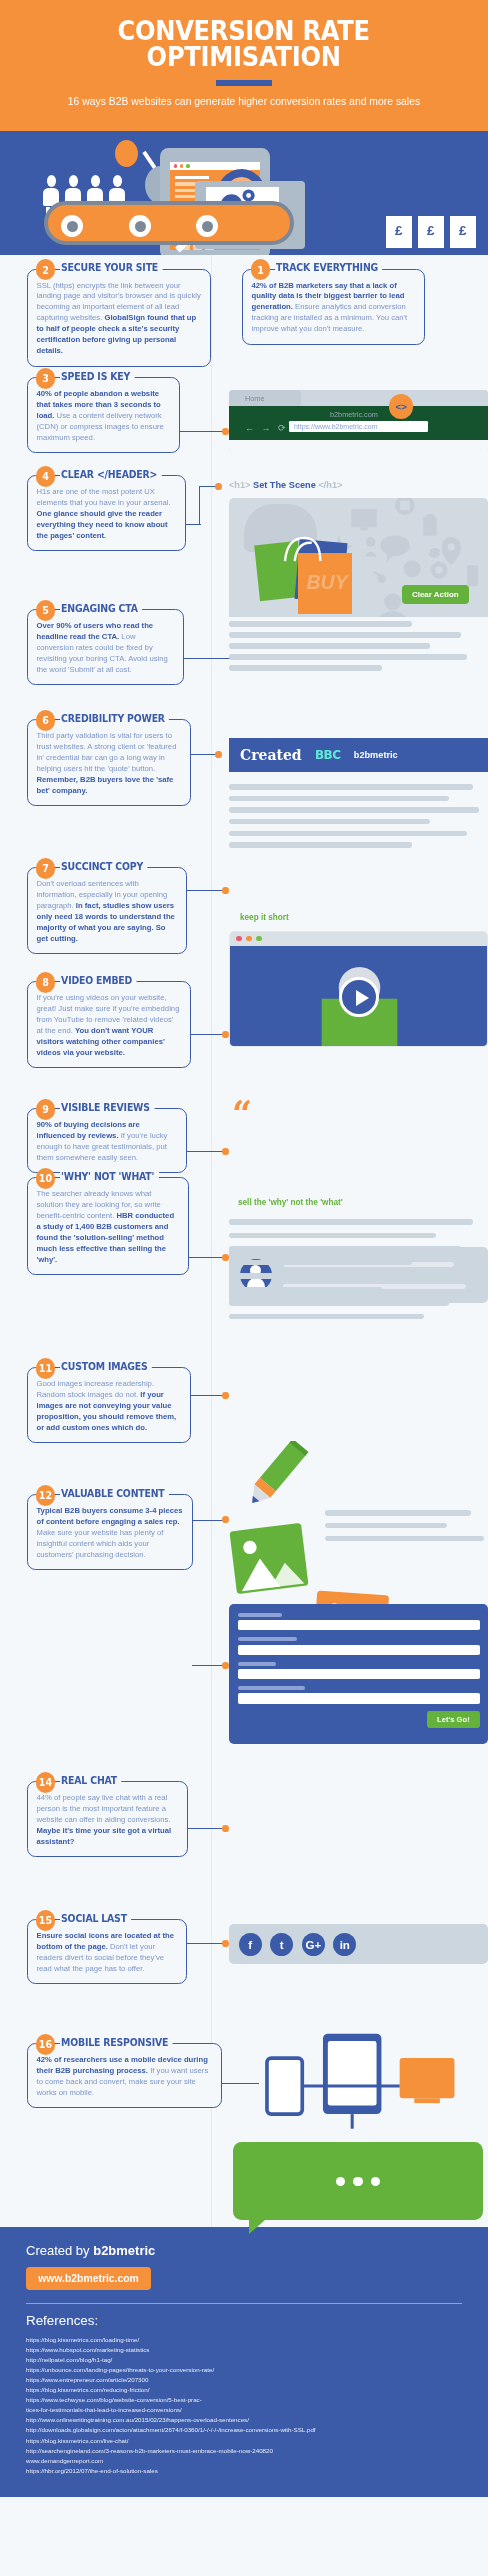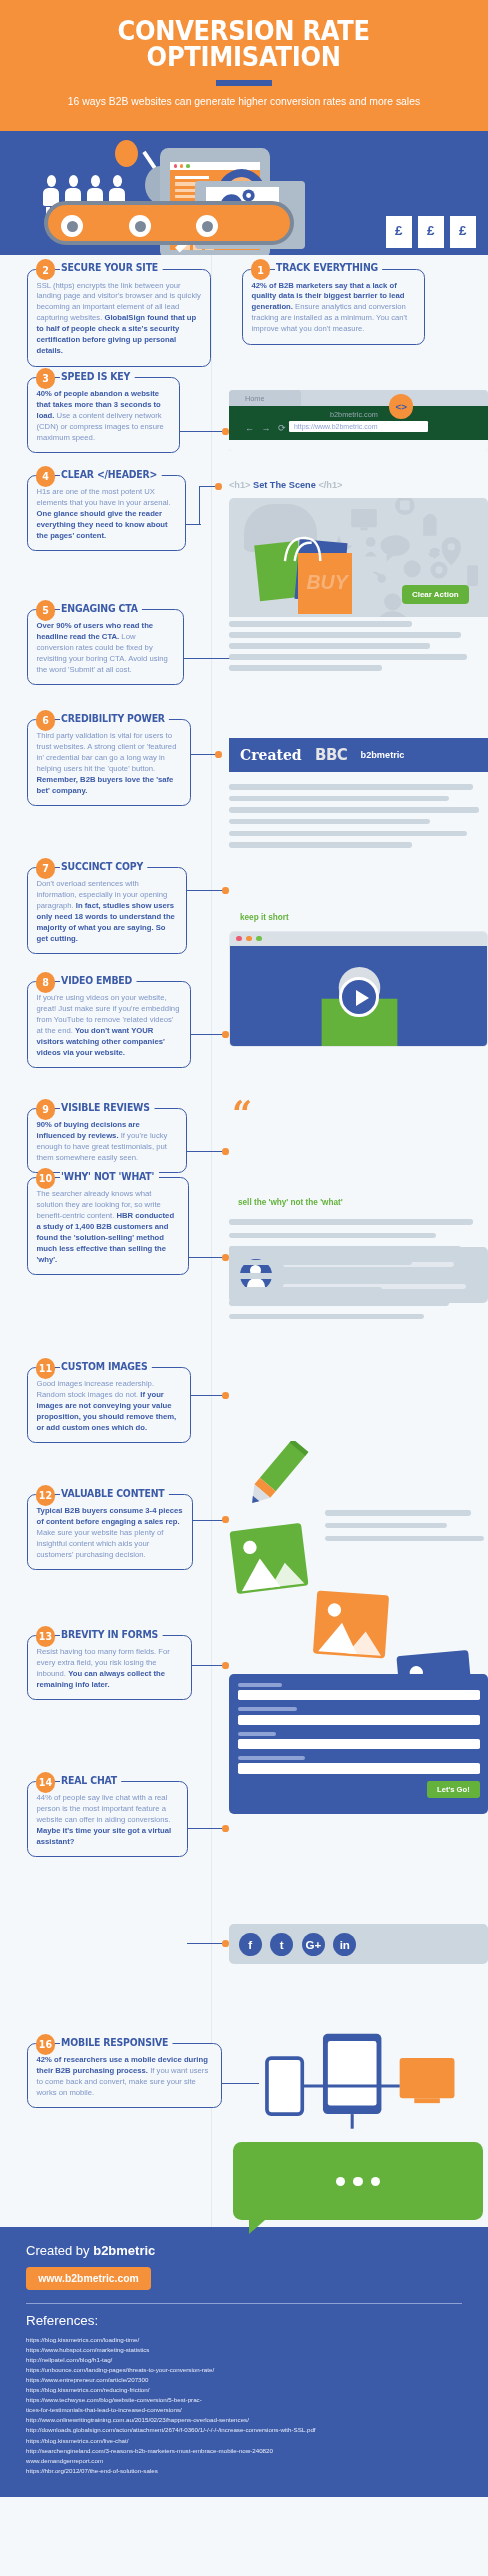--- a/index.html
+++ b/index.html
@@ -183,21 +183,21 @@
     background:#d2dae1; border-radius:4.9px 4.9px 0 0; position:relative; overflow:hidden;
   }
   .bag{ position:absolute; }
   .cta-btn{
     background:#64b23c;color:#fff;font-weight:bold;font-size:8px;
     padding:4.9px 9.8px;border-radius:4px;display:inline-block;
   }
   .skel{ background:#ccd6de; border-radius:2.4px; height:5.5px; }
   .logobar{ background:#3b5aa8; display:flex;align-items:center;gap:13.4px; padding:0 11px;}
   .logobar .l1{font-family:"DejaVu Serif",serif;color:#fff;font-weight:bold;font-size:14px;}
-  .logobar .l2{font-family:"DejaVu Sans",sans-serif;color:#e5e5e5;font-weight:bold;font-size:15px;letter-spacing:-0.6px;}
+  .logobar .l2{font-family:"DejaVu Sans",sans-serif;color:#5eead4;font-weight:bold;font-size:12px;letter-spacing:-0.6px;}
   .logobar .l3{color:#fff;font-size:9.2px;font-weight:bold;}
   .note-green{ color:#64b23c; font-weight:bold; font-size:8.2px;}
 
   .video{
     background:#fff;border-radius:4.9px;overflow:hidden;border:0.6px solid #e2e8ee;
   }
   .video .vbar{background:#d9e0e6;height:13.4px;position:relative;}
   .video .vdot{width:5.5px;height:5.5px;border-radius:50%;position:absolute;top:3.7px;}
   .video .vbody{background:#3b5aa8;position:relative;}
   .playbtn{
@@ -608,29 +608,24 @@
           <rect x="60" y="2" width="34" height="8" fill="#4e9b2e"></rect>
         </g>
       </svg>
     </div>
     <div class="vis" style="left:325px;top:1255px;width:164px">
       <div class="skel" style="width:146px;margin-bottom:7.3px"></div>
       <div class="skel" style="width:122px;margin-bottom:7.3px"></div>
       <div class="skel" style="width:159px;margin-bottom:7.3px"></div>
     </div>
 
-    <div class="card left-col" style="top:1380px;width:165px">
-      <div class="num">13</div>
-      <div class="title">BREVITY IN FORMS</div>
-      <div class="body">Resist having too many form fields. For every extra field, you risk losing the inbound. <b>You can always collect the remaining info later.</b></div>
-    </div>
     <div class="connector" style="left:192px;top:1410px;width:35px"></div>
     <div class="cdot" style="left:222px;top:1407px"></div>
 
-    <div class="vis formcard" style="left:229px;top:1419px;width:259px;height:140px">
+    <div class="vis formcard" style="left:229px;top:1349px;width:259px;height:140px">
       <div class="lbl" style="width:44px"></div>
       <div class="inp"></div>
       <div class="lbl" style="width:59px"></div>
       <div class="inp"></div>
       <div class="lbl" style="width:38px"></div>
       <div class="inp"></div>
       <div class="lbl" style="width:67px"></div>
       <div class="inp"></div>
       <div style="text-align:right;margin-top:3.7px">
         <span class="gobtn">Let's Go!</span>
@@ -644,20 +639,25 @@
     </div>
     <div class="connector" style="left:188px;top:1573px;width:39px"></div>
     <div class="cdot" style="left:222px;top:1570px"></div>
 
     <div class="vis chatbub" style="left:233px;top:1523px;width:250px;height:78px;display:flex;align-items:center;justify-content:center">
       <i class="cd"></i>
       <i class="cd"></i>
       <i class="cd"></i>
     </div>
 
+    <div class="card left-col" style="top:1664px;width:160px">
+      <div class="num">15</div>
+      <div class="title">SOCIAL LAST</div>
+      <div class="body"><b>Ensure social icons are located at the bottom of the page.</b> Don't let your readers divert to social before they've read what the page has to offer.</div>
+    </div>
     <div class="connector" style="left:187px;top:1688px;width:40px"></div>
     <div class="cdot" style="left:222px;top:1685px"></div>
 
     <div class="vis socialbar" style="left:229px;top:1669px;width:259px;height:40px">
       <span class="sicon" style="background:#3b5aa8">f</span>
       <span class="sicon" style="background:#3b5aa8">t</span>
       <span class="sicon" style="background:#3b5aa8">G+</span>
       <span class="sicon" style="background:#3b5aa8">in</span>
     </div>
 

